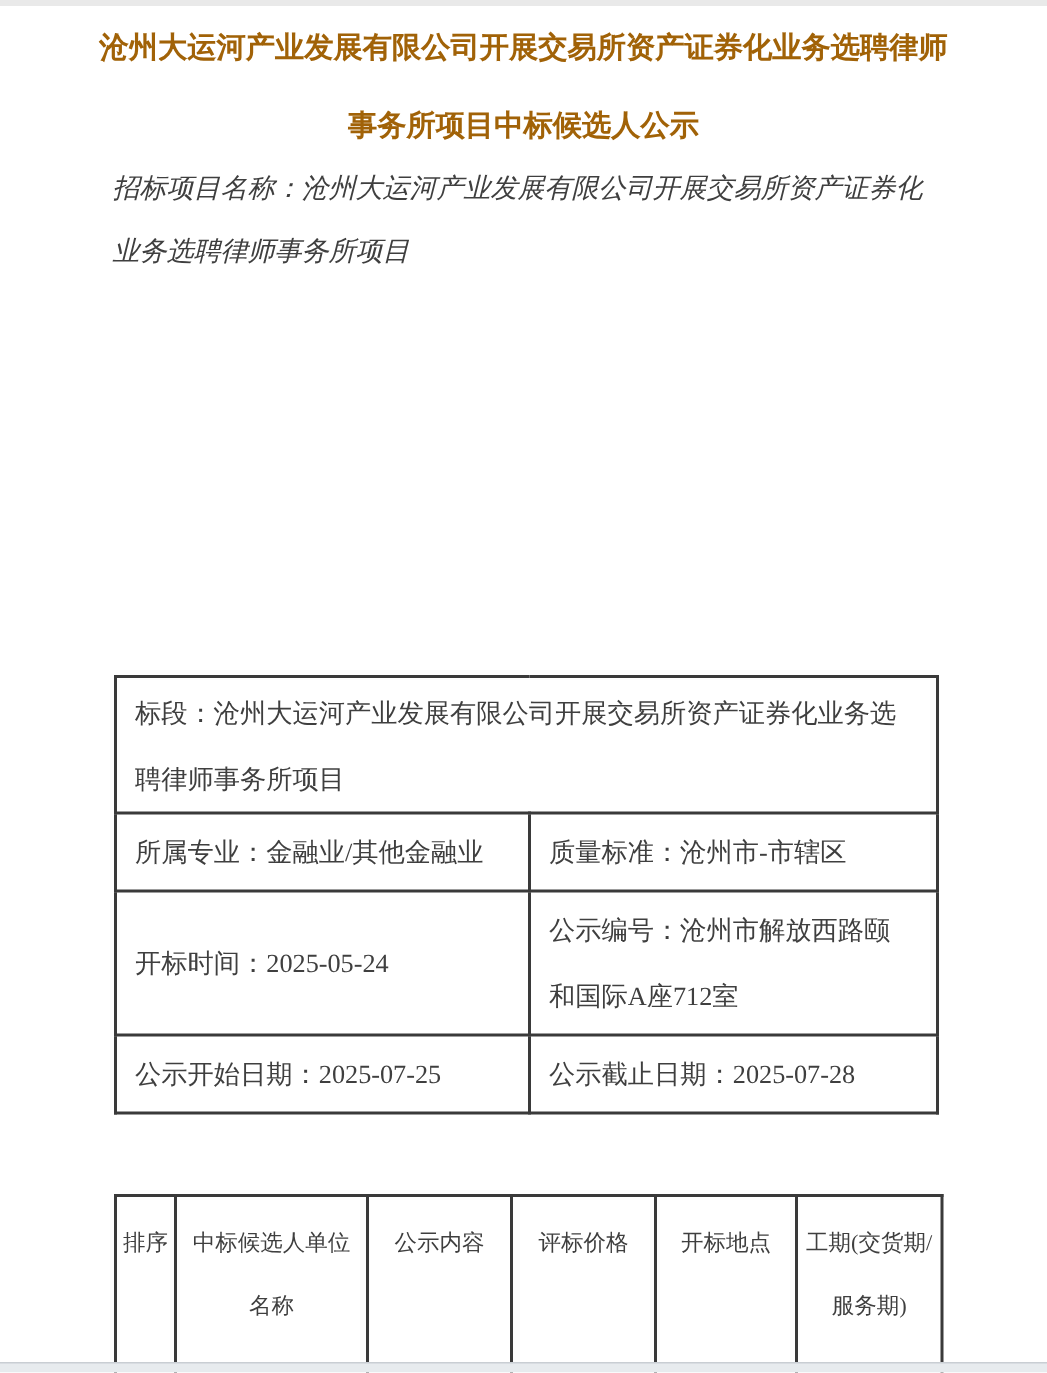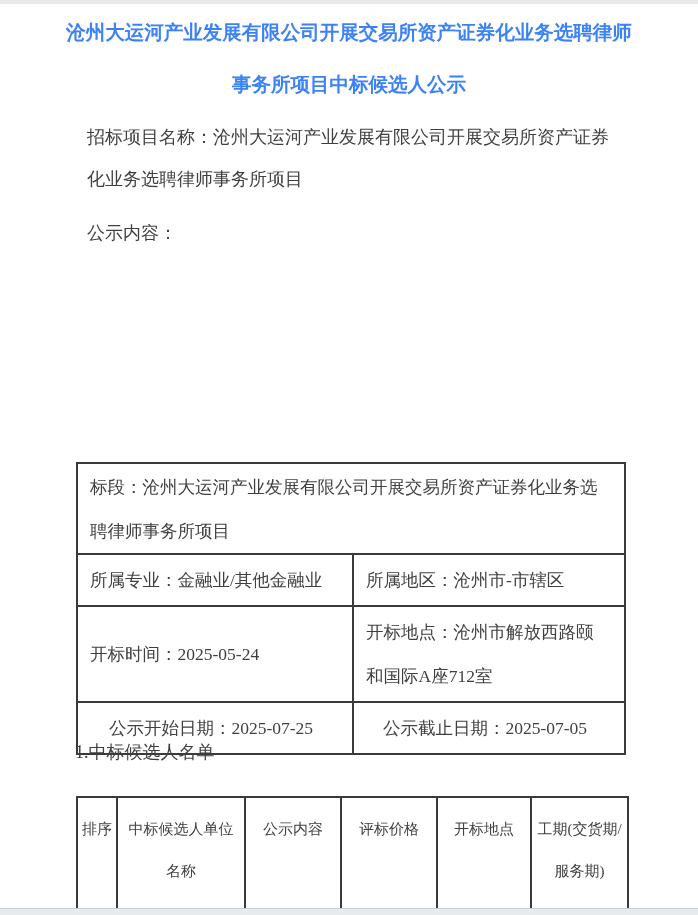--- a/index.html
+++ b/index.html
@@ -6,37 +6,37 @@
   body{
     width:698px;height:915px;overflow:hidden;
     font-family:"Liberation Serif","DejaVu Serif",serif;
     background:#ffffff;color:#3f3f3f;
   }
   .page{position:relative;width:698px;height:915px;background:#ffffff;}
   .edge-top{position:absolute;top:0;left:0;width:698px;height:4px;background:#e9e9e9;}
   .edge-bottom{position:absolute;bottom:0;left:0;width:698px;height:7px;background:#e7ebee;border-top:1px solid #c9ced3;box-sizing:border-box;}
   .title{
     position:absolute;top:7px;left:59px;width:580px;margin:0;
-    font-size:19.5px;font-weight:bold;line-height:52px;text-align:center;color:#3b82f6;
+    font-size:19.5px;font-weight:bold;line-height:52px;text-align:center;color:#a16207;
   }
   .meta{position:absolute;top:104px;left:75px;width:547px;font-size:18px;line-height:42px;}
-  .meta p{margin:12px;padding:0;word-break:normal;overflow-wrap:break-word;}
+  .meta p{margin:0;padding:0;word-break:normal;overflow-wrap:break-word;font-style:italic;}
   table{border-collapse:collapse;table-layout:fixed;}
   .t1{
-    position:absolute;top:462px;left:76px;width:548px;
+    position:absolute;top:450px;left:76px;width:548px;
     font-size:17.5px;line-height:44px;
   }
   .t1 td{
     border:2px solid #3a3a3a;vertical-align:middle;text-align:left;
     padding:0 20px 0 12px;word-break:normal;overflow-wrap:break-word;
   }
   .t1 .r1{height:89px;}
   .t1 .r2{height:50px;border-radius:26px;}
   .t1 .r3{height:94px;}
-  .t1 .r4{height:50px;text-align:center;}
+  .t1 .r4{height:50px;}
   .heading2{position:absolute;top:731px;left:75px;font-size:18px;line-height:42px;}
   .t2{
     position:absolute;top:796px;left:76px;width:551px;
     font-size:15px;line-height:42px;
   }
   .t2 th{
     border:2px solid #3a3a3a;font-weight:normal;vertical-align:top;
     text-align:center;height:124px;padding:10px 4px 0 4px;
     word-break:normal;line-break:strict;
   }
@@ -44,48 +44,46 @@
 </head>
 <body>
 
 <div class="page">
   <div class="edge-top"></div>
 
   <h1 class="title">沧州大运河产业发展有限公司开展交易所资产证券化业务选聘律师事务所项目中标候选人公示</h1>
 
   <div class="meta">
     <p>招标项目名称：沧州大运河产业发展有限公司开展交易所资产证券化业务选聘律师事务所项目</p>
-    <p>公示内容：</p>
   </div>
 
   <table class="t1">
     <colgroup>
         <col style="width:276px">
         <col style="width:272px">
       </colgroup>
     <tbody>
         <tr>
       <td class="r1" colspan="2">标段：沧州大运河产业发展有限公司开展交易所资产证券化业务选聘律师事务所项目</td>
     </tr>
     <tr>
       <td class="r2">所属专业：金融业/其他金融业</td>
-      <td class="r2">所属地区：沧州市-市辖区</td>
+      <td class="r2">质量标准：沧州市-市辖区</td>
     </tr>
     <tr>
       <td class="r3">开标时间：2025-05-24</td>
-      <td class="r3">开标地点：沧州市解放西路颐和国际A座712室</td>
+      <td class="r3">公示编号：沧州市解放西路颐和国际A座712室</td>
     </tr>
     <tr>
       <td class="r4">公示开始日期：2025-07-25</td>
-      <td class="r4">公示截止日期：2025-07-05</td>
+      <td class="r4">公示截止日期：2025-07-28</td>
     </tr>
   </tbody>
     </table>
 
-  <div class="heading2">1.中标候选人名单</div>
 
   <table class="t2">
     <colgroup>
       <col style="width:40px">
         <col style="width:128px">
         <col style="width:96px">
       <col style="width:96px">
         <col style="width:94px">
         <col style="width:97px">
     </colgroup>

